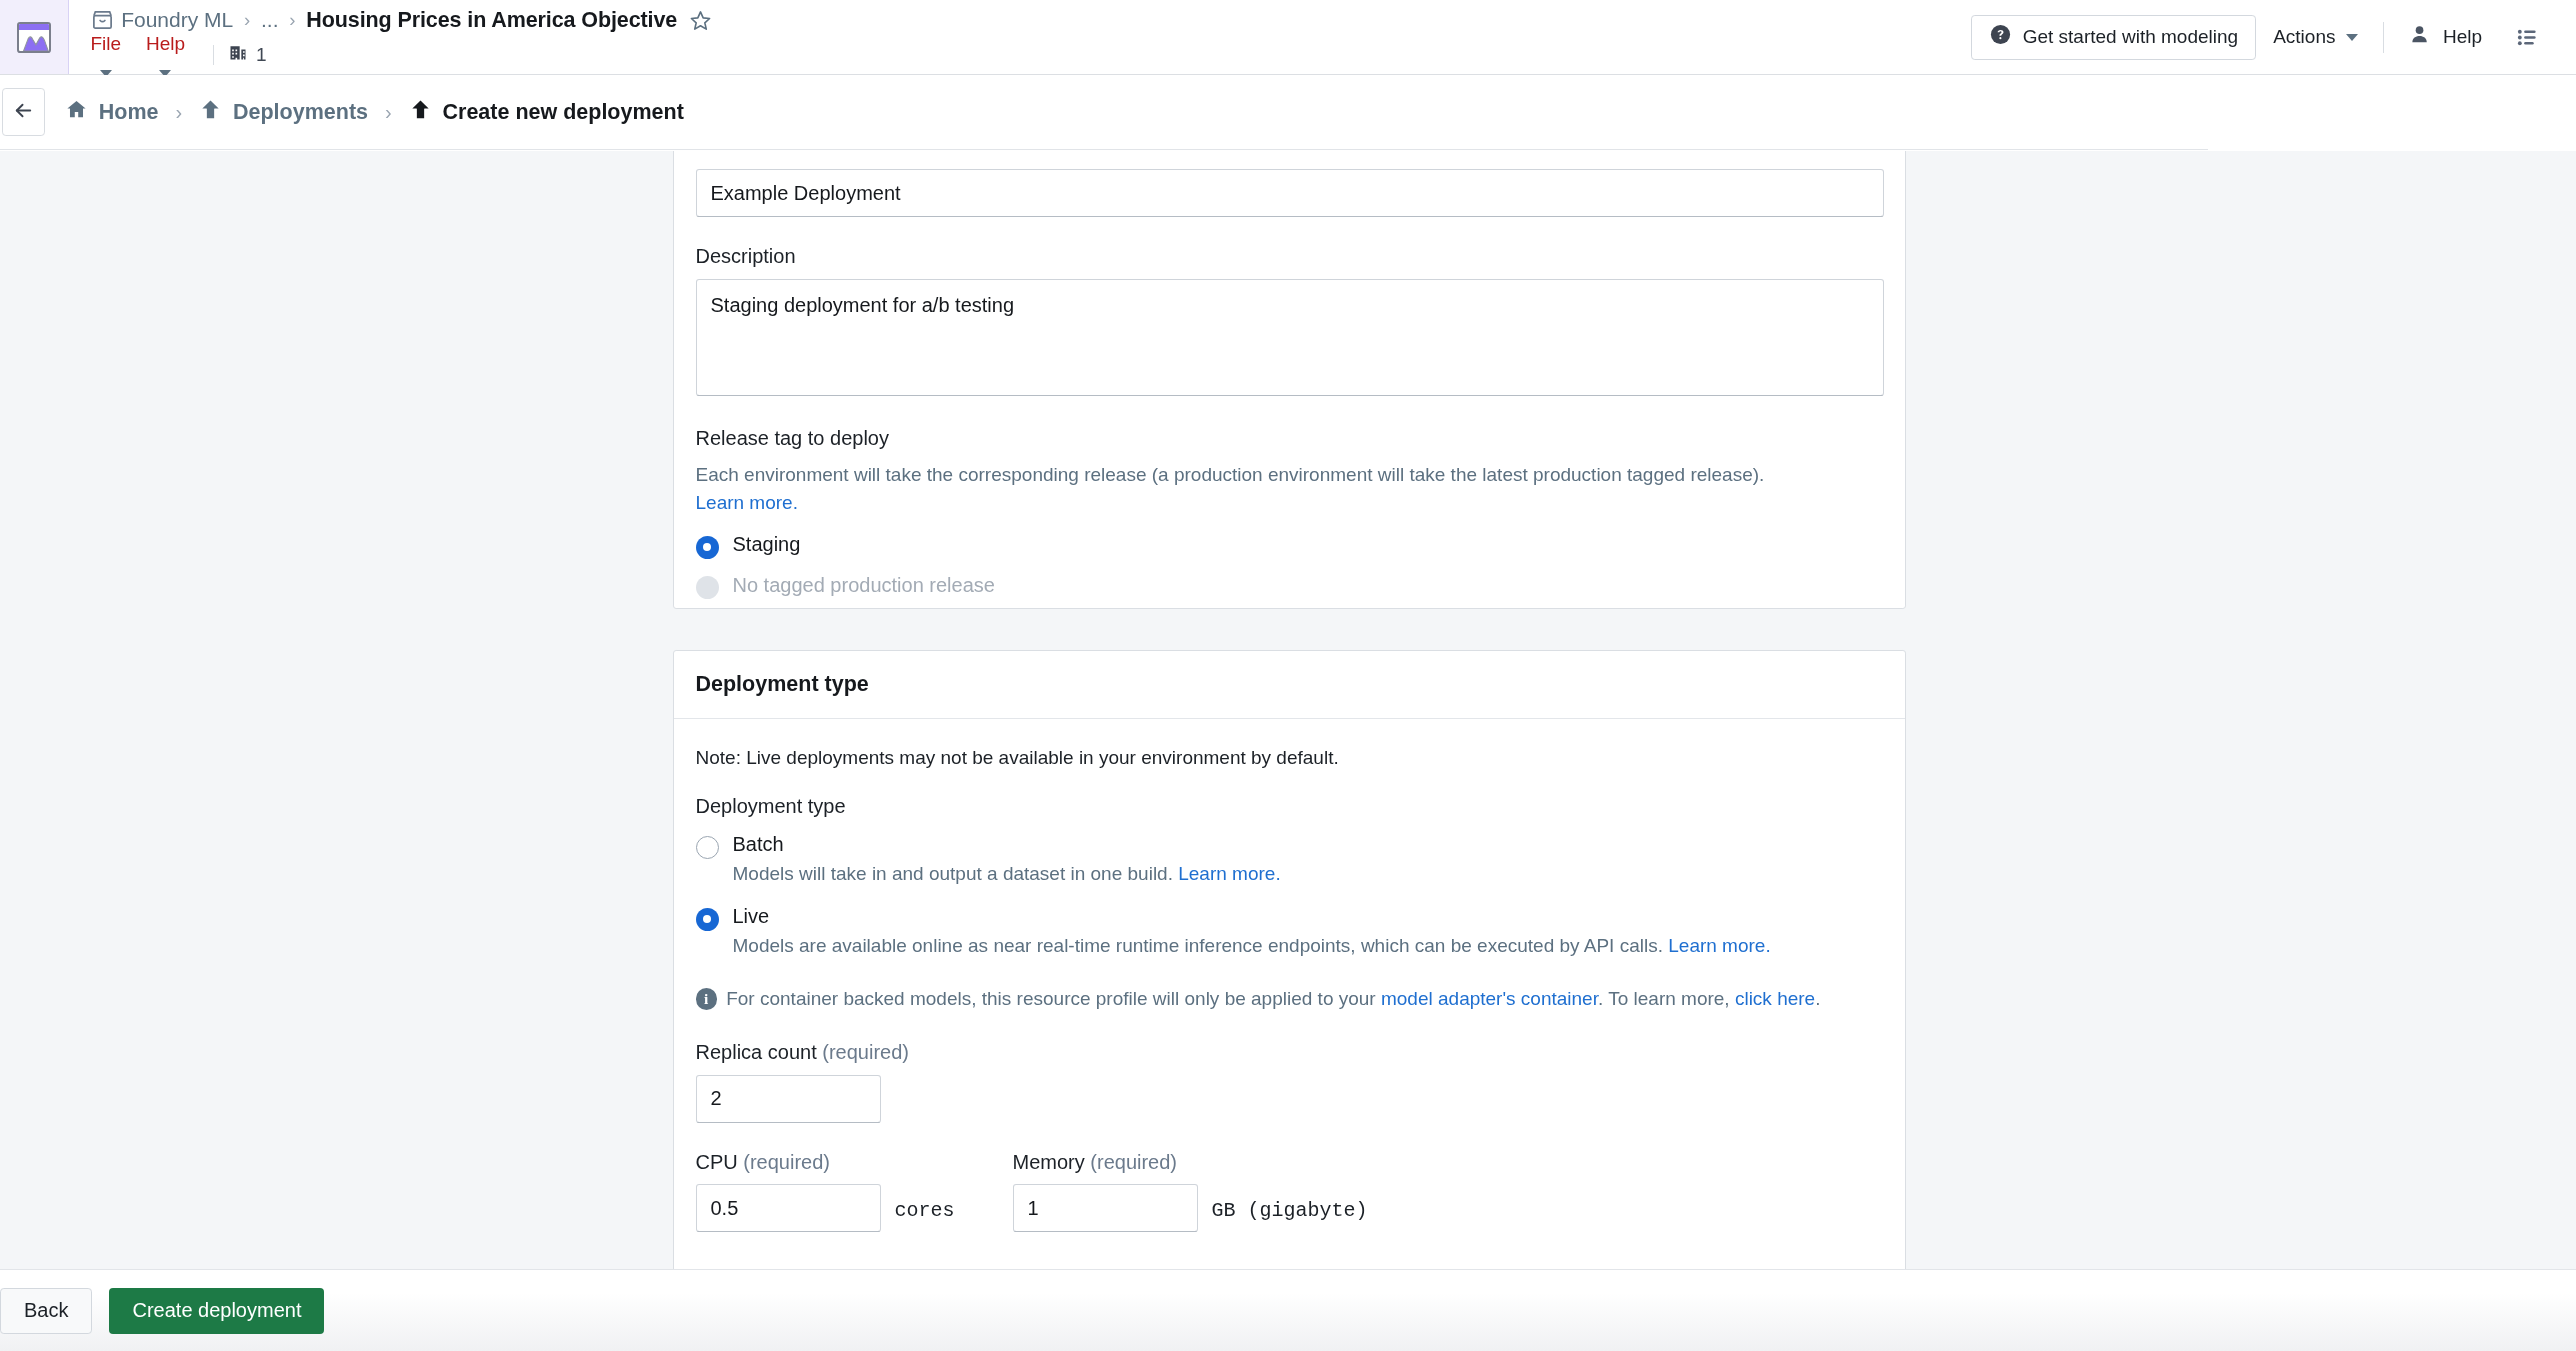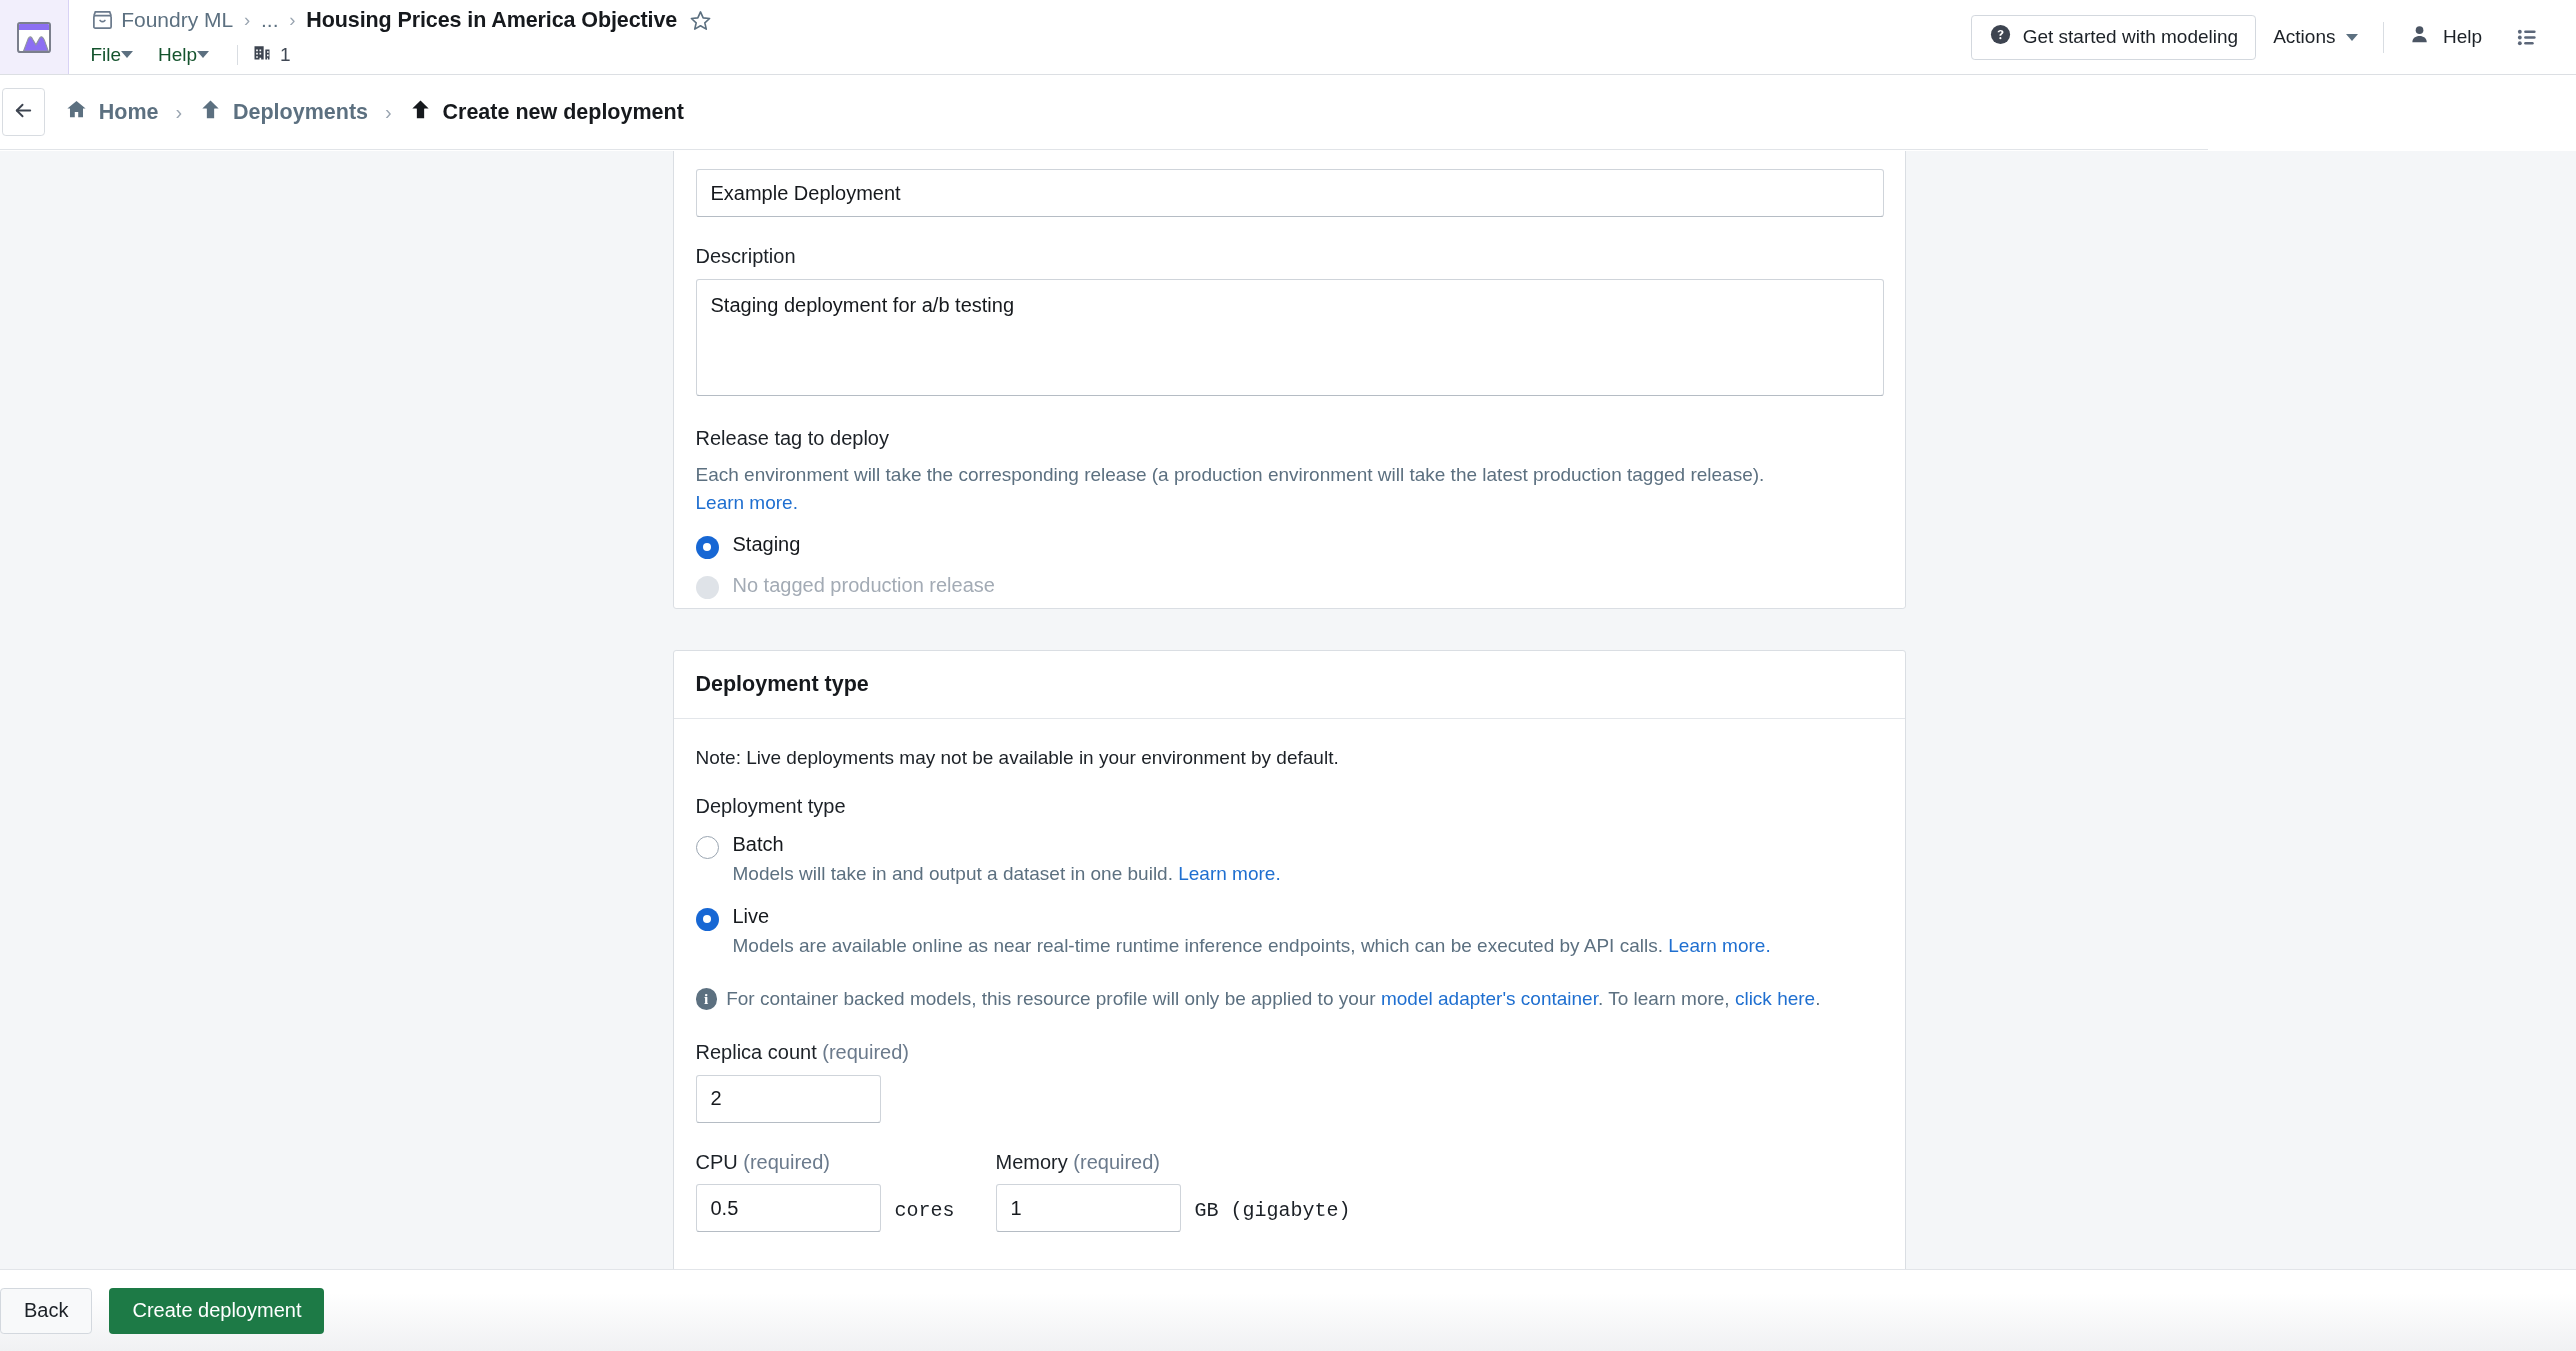--- a/index.html
+++ b/index.html
@@ -54,23 +54,23 @@
     text-decoration: none; cursor: pointer;
   }
   .crumb-sep { font-size: 18.5px; color: #9aa5b1; margin: 0 10.8px; }
   .crumb-current {
     font-size: 21.5px; color: #16191d; font-weight: bold; letter-spacing: -0.1px;
   }
   .star-icon { margin-left: 12.3px; cursor: pointer; display:inline-flex; }
 
   .menu-row { display: flex; align-items: center; height: 34px; gap: 0; }
   .menu-item {
-    display: flex; align-items: center; gap: 0;
-    font-size: 19px; color: #14532d; cursor: pointer;
-    padding: 3.1px 10.8px 3.1px 0; margin-right: 14px;
+    display: flex; align-items: center; gap: 15px;
+    font-size: 19px; color: #b91c1c; cursor: pointer;
+    padding: 3.1px 10.8px 3.1px 0; margin-right: 14px; flex-direction: column;
   }
   .caret { width: 0; height: 0; border-left: 6.2px solid transparent;
            border-right: 6.2px solid transparent; border-top: 7px solid #5c7080; }
   .menu-divider { width: 1.5px; height: 20px; background: #d9dde2; margin: 0 14px 0 3.1px; }
   .org-chip { display: flex; align-items: center; gap: 7.7px; font-size: 19px; color: #404854; }
 
   .header-right {
     display: flex; align-items: center; gap: 0; padding-right: 20px;
   }
   .btn-outline {
@@ -439,21 +439,21 @@
 
       
       <label class="field-label">
         <span>Replica count </span><span class="req">(required)</span>
       </label>
       <input class="text-input" style="width: 185px;" value="2">
 
       <div style="height:28px"></div>
 
       
-      <div style="display:flex; gap:41px">
+      <div style="display:flex; gap:58px">
 
         <div>
           <label class="field-label">
             <span>CPU </span><span class="req">(required)</span>
           </label>
           <div class="inline-row">
             <input class="text-input" style="width: 185px;" value="0.5">
             <span class="unit-label">cores</span>
           </div>
         </div>

